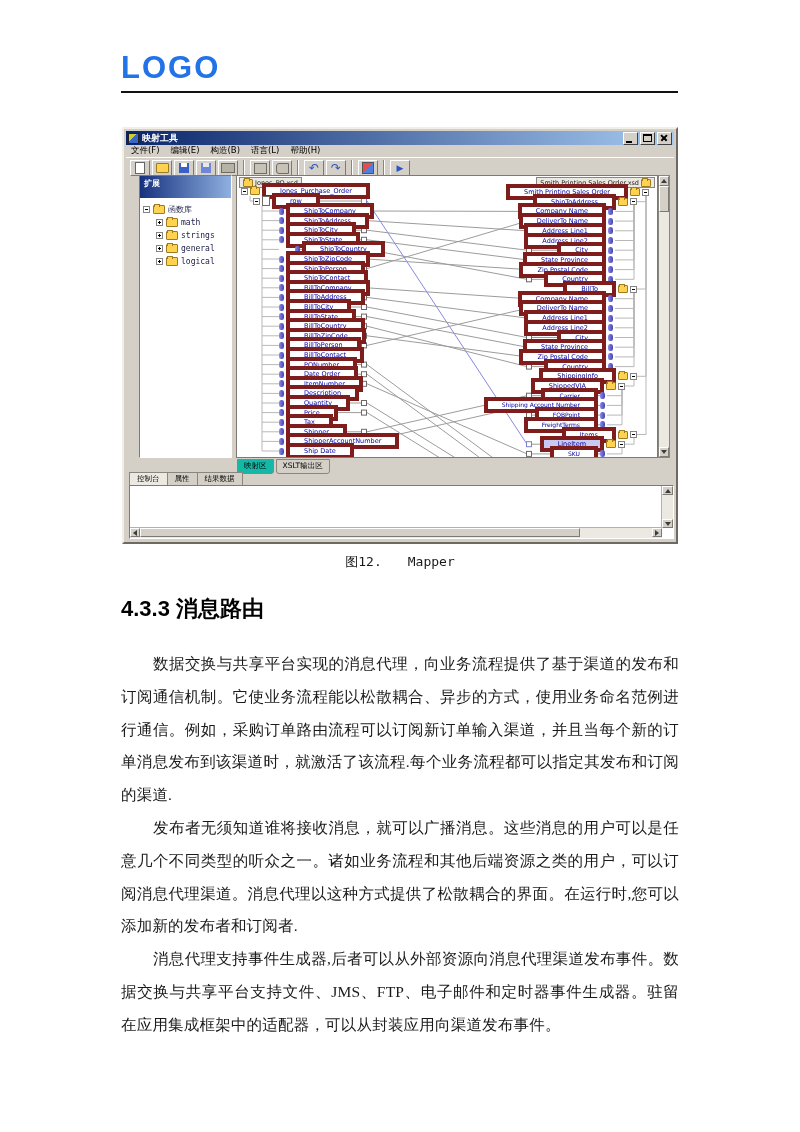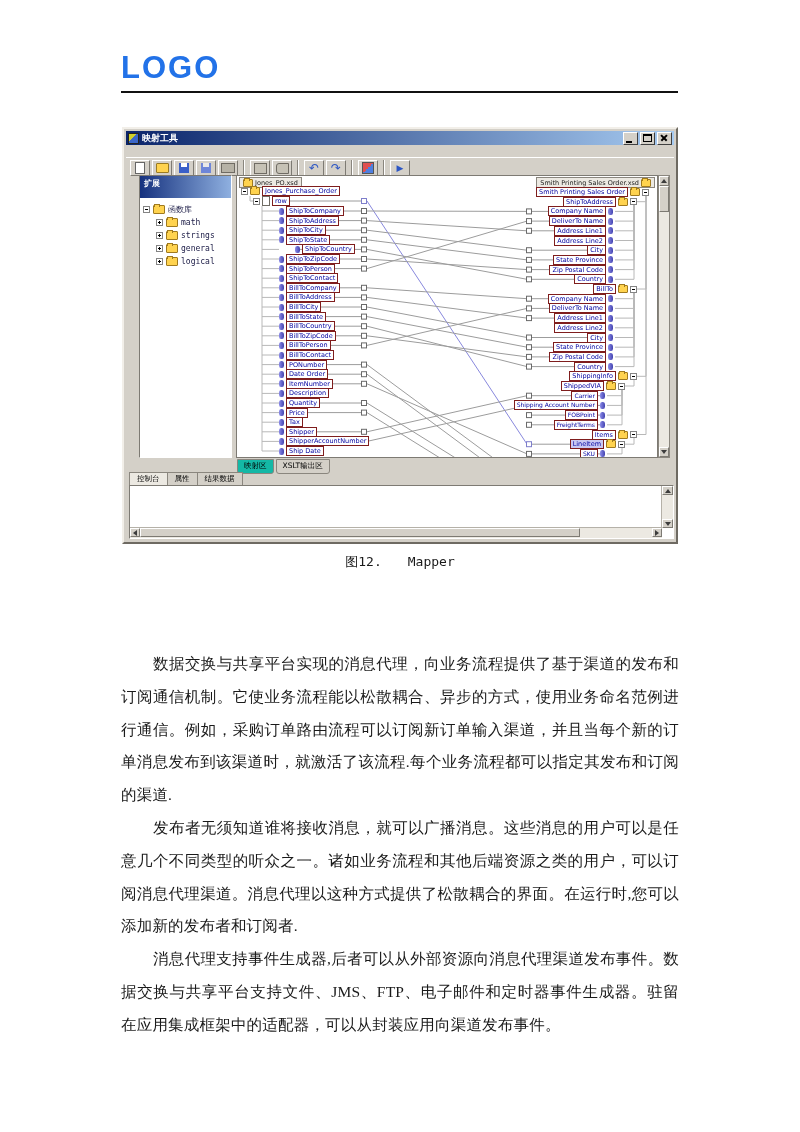--- a/index.html
+++ b/index.html
@@ -76,22 +76,22 @@
   .folder{width:10px;height:7px;background:var(--folder,#ffd34f);border:1px solid #a07a1e;border-radius:1px;position:relative;flex:0 0 auto;}
   .folder::before{content:"";position:absolute;left:0;top:-2px;width:4px;height:2px;background:var(--folder,#ffd34f);border:1px solid #a07a1e;border-bottom:none;}
   .cyl{width:5px;height:7px;background:linear-gradient(to right,#8c8ce8,#4343b0);border-radius:2px/2.5px;flex:0 0 auto;}
   .page-icon{width:6px;height:8px;background:#fff;border:1px solid #6f6b63;flex:0 0 auto;}
 
   
   .map-canvas{position:absolute;left:112px;top:46px;width:422px;height:283px;background:#fff;
       border:1px solid #7d7a73;box-sizing:border-box;overflow:hidden;}
   .map-canvas svg{position:absolute;left:0;top:0;}
   .node-row{position:absolute;height:10px;display:flex;align-items:center;gap:2px;white-space:nowrap;}
-  .labelbox{border:1px solid #7f1d1d;background:#fff;color:var(--lbl,#0000a0);font-size:6.5px;
-      line-height:8px;padding:0 2px;white-space:nowrap;}
+  .labelbox{border:4px solid #7f1d1d;background:#fff;color:var(--lbl,#0000a0);font-size:6.5px;
+      line-height:8px;padding:0 14px;white-space:nowrap;}
   .labelbox.tiny{font-size:6px;}
   .labelbox.sel{background:#c9c9f2;}
   .src-tab,.tgt-tab{position:absolute;top:1px;height:11px;display:flex;align-items:center;gap:2px;
       background:#ece9e2;border:1px solid #8a867e;font-size:6.5px;padding:0 3px;color:#222;box-sizing:border-box;}
   .src-tab{left:2px;} .tgt-tab{right:2px;}
   .folder.sm{width:8px;height:6px;}
 
   
   .v-scroll{position:absolute;left:534px;top:46px;width:12px;height:283px;background:#ece9e2;
       border:1px solid #8a867e;box-sizing:border-box;}
@@ -141,20 +141,27 @@
             <span class="g-min"></span>
           </span>
         <span class="win-btn">
             <span class="g-max"></span>
           </span>
         <span class="win-btn">
             <span class="g-x"></span>
           </span>
       </span>
     </div>
+    <div class="menubar">
+        <span class="menu-item">文件(F)</span>
+        <span class="menu-item">编辑(E)</span>
+        <span class="menu-item">构造(B)</span>
+        <span class="menu-item">语言(L)</span>
+        <span class="menu-item">帮助(H)</span>
+      </div>
     <div class="toolbar">
         <div class="tb-btn">
           <span class="tbi i-new"></span>
         </div>
         <div class="tb-btn">
           <span class="tbi i-open"></span>
         </div>
         <div class="tb-btn">
           <span class="tbi i-save"></span>
         </div>
@@ -692,19 +699,20 @@
             <span class="arr-right"></span>
           </div>
       </div>
     </div>
   </div>
 
   <div class="caption">
     <span class="cap-label">图12.</span><span>Mapper</span>
   </div>
 
+  <h2 class="heading">4.3.3 消息路由</h2>
 
   <div class="bodytext">
     <p>数据交换与共享平台实现的消息代理，向业务流程提供了基于渠道的发布和订阅通信机制。它使业务流程能以松散耦合、异步的方式，使用业务命名范例进行通信。例如，采购订单路由流程可以订阅新订单输入渠道，并且当每个新的订单消息发布到该渠道时，就激活了该流程.每个业务流程都可以指定其发布和订阅的渠道.</p>
     <p>发布者无须知道谁将接收消息，就可以广播消息。这些消息的用户可以是任意几个不同类型的听众之一。诸如业务流程和其他后端资源之类的用户，可以订阅消息代理渠道。消息代理以这种方式提供了松散耦合的界面。在运行时,您可以添加新的发布者和订阅者.</p>
     <p>消息代理支持事件生成器,后者可以从外部资源向消息代理渠道发布事件。数据交换与共享平台支持文件、JMS、FTP、电子邮件和定时器事件生成器。驻留在应用集成框架中的适配器，可以从封装应用向渠道发布事件。</p>
   </div>
 </div>
 
 </body></html>

